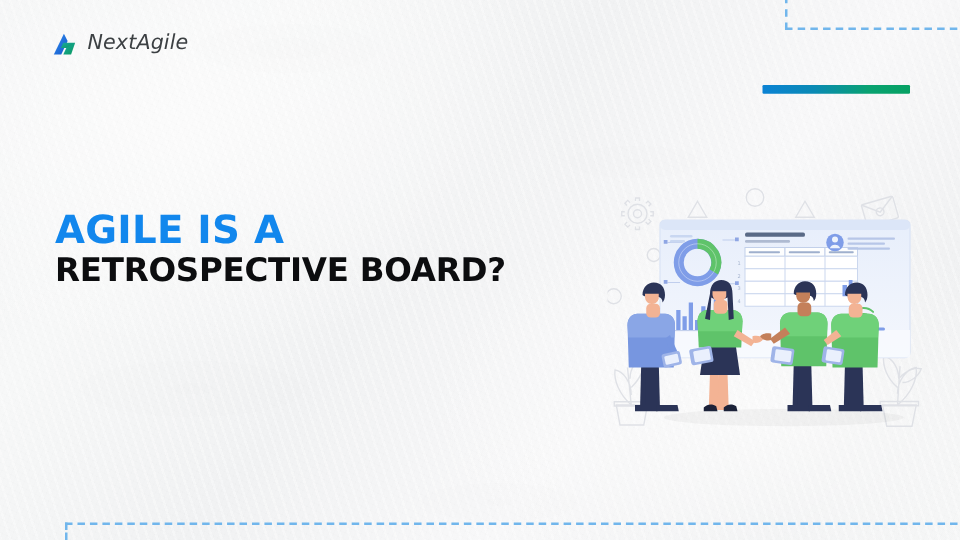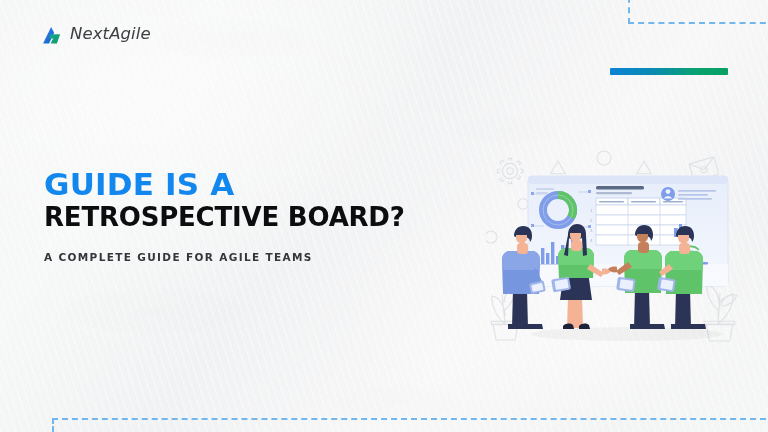--- a/index.html
+++ b/index.html
@@ -120,23 +120,22 @@
         </linearGradient>
       </defs>
       <path d="M3.2 20.4 L11.6 3.2 L14.7 9.2 L9.4 20.4 Z" fill="url(#lgA)"></path>
       <path d="M11.0 10.6 L21.0 10.6 L17.0 15.0 L9.1 15.0 Z" fill="url(#lgB)"></path>
       <path d="M13.6 15.0 L21.0 10.6 L17.6 20.4 L11.1 20.4 Z" fill="url(#lgB)"></path>
     </svg>
     <span class="word">NextAgile</span>
   </div>
 
   <div id="headline">
-    <div id="title-line1">GUIDE IS A</div>
+    <div id="title-line1">AGILE IS A</div>
     <div id="title-line2">RETROSPECTIVE BOARD?</div>
-    <div id="subtitle">A COMPLETE GUIDE FOR AGILE TEAMS</div>
   </div>
 
   <div id="illustration">
   <svg viewBox="0 0 282 208" xmlns="http://www.w3.org/2000/svg">
     <defs>
       <linearGradient id="boardG" x1="0" y1="0" x2="0" y2="1">
         <stop offset="0%" stop-color="#e7eefb"></stop>
             <stop offset="100%" stop-color="#f4f7fd"></stop>
       </linearGradient>
       <clipPath id="cbRight">

